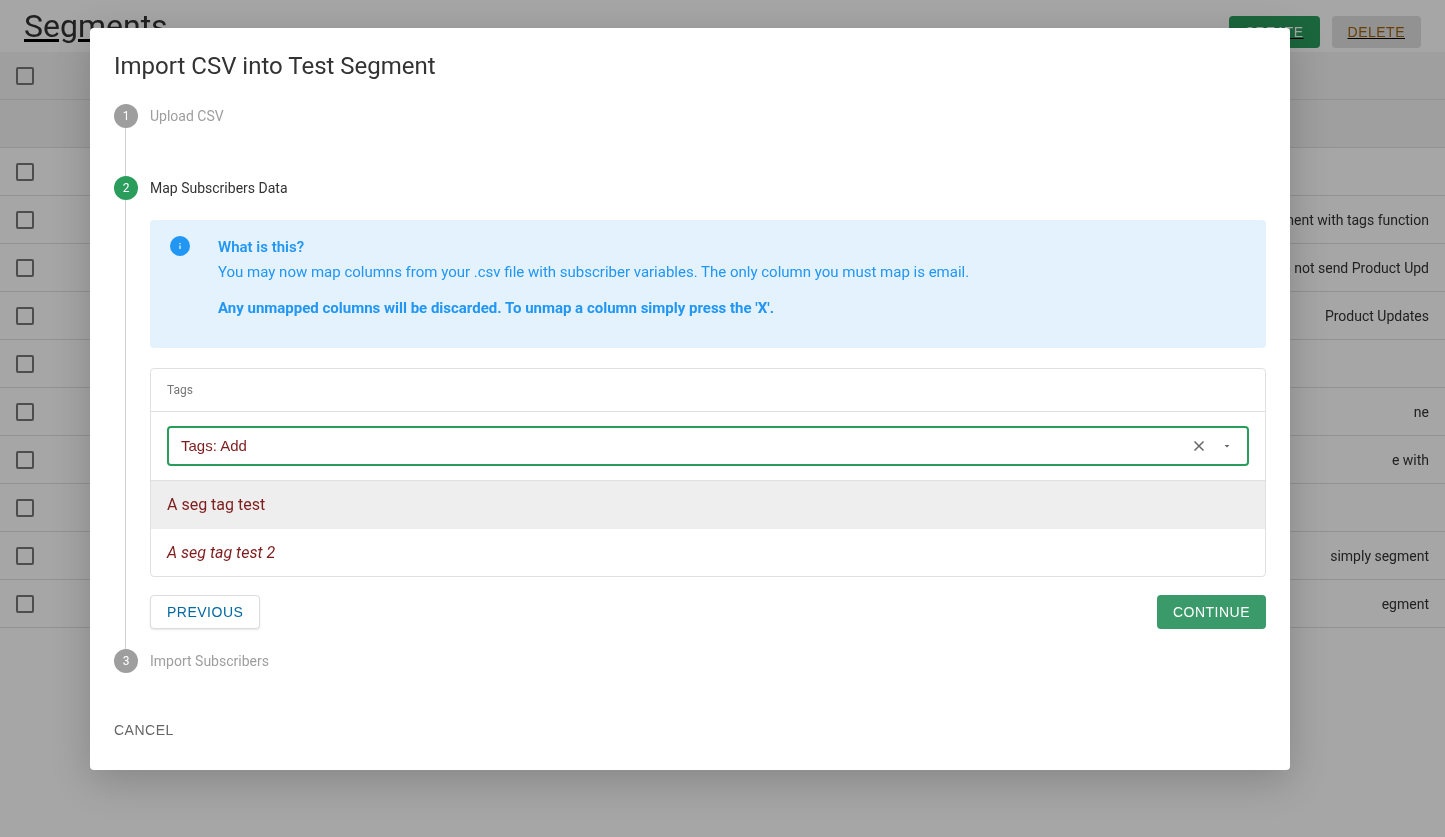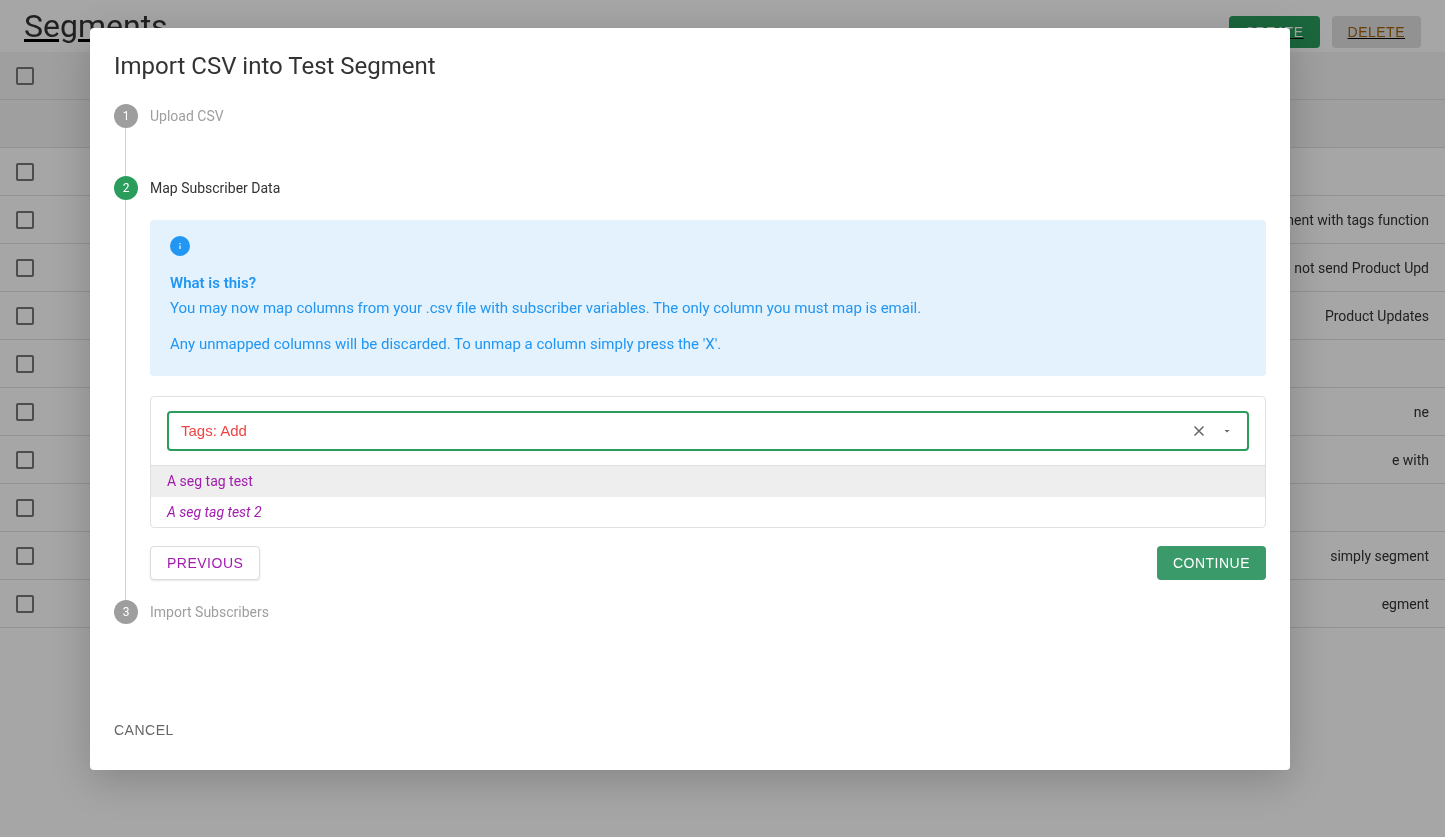--- a/index.html
+++ b/index.html
@@ -161,23 +161,22 @@
       background: #d0d0d0;
     }
     .step-content {
       padding: 20px 0 20px 0;
     }
     .info-box {
       background: #e3f2fd;
       border-radius: 4px;
       padding: 16px 20px;
       display: flex;
-      gap: 16px;
+      gap: 28px;
       margin-bottom: 20px;
-      flex-direction: column;
     }
     .info-icon-wrap {
       flex-shrink: 0;
     }
     .info-icon {
       width: 20px;
       height: 20px;
       border-radius: 50%;
       background: #2196f3;
       color: #fff;
@@ -193,21 +192,22 @@
       line-height: 1.5;
     }
     .info-title {
       font-weight: 600;
       margin-bottom: 2px;
     }
     .info-text {
       margin-bottom: 14px;
     }
     .info-text:last-child {
-      margin-bottom: 4px;
+      margin-bottom: 12px;
+      font-weight: bold;
     }
     .mapping-card {
       border: 1px solid #e0e0e0;
       border-radius: 4px;
       position: relative;
     }
     .mapping-header {
       padding: 14px 16px;
       font-size: 12px;
       color: #777;
@@ -222,62 +222,62 @@
       display: flex;
       align-items: center;
       height: 40px;
       padding: 0 8px 0 12px;
     }
     .select-input {
       flex: 1;
       border: none;
       outline: none;
       font-size: 15px;
-      color: #ef4444;
+      color: #7f1d1d;
       background: transparent;
     }
     .select-actions {
       display: flex;
       align-items: center;
       gap: 4px;
     }
     .icon-btn {
       width: 24px;
       height: 24px;
       display: flex;
       align-items: center;
       justify-content: center;
       cursor: pointer;
       color: #666;
     }
     .dropdown-menu {
       border-top: 1px solid #e0e0e0;
     }
     .dropdown-item {
-      padding: 7px 16px;
-      font-size: 14px;
-      color: #a21caf;
+      padding: 14px 16px;
+      font-size: 16px;
+      color: #7f1d1d;
       cursor: pointer;
       border-bottom: 1px solid #eee;
     }
     .dropdown-item:last-child {
       border-bottom: none;
       font-style: italic;
     }
     .dropdown-item.highlighted {
       background: #eeeeee;
     }
     .step-actions {
       display: flex;
       justify-content: space-between;
       margin-top: 18px;
     }
     .btn-previous {
       background: #fff;
-      color: #a21caf;
+      color: #0369a1;
       border: 1px solid #ddd;
       box-shadow: 0 1px 2px rgba(0,0,0,0.1);
     }
     .btn-continue {
       background: #3a9a6a;
       color: #fff;
     }
     .modal-footer {
       padding: 20px 40px 24px 24px;
     }
@@ -366,21 +366,21 @@
   <div class="stepper">
 
     <div class="step">
       <div class="step-indicator inactive">1</div>
       <div class="step-label inactive">Upload CSV</div>
     </div>
     <div class="step-spacer"></div>
 
     <div class="step">
       <div class="step-indicator active">2</div>
-      <div class="step-label active">Map Subscriber Data</div>
+      <div class="step-label active">Map Subscribers Data</div>
     </div>
 
     <div class="step-content-wrapper">
       <div class="step-content">
 
         <div class="info-box">
           <div class="info-icon-wrap">
             <div class="info-icon">
               <svg width="14" height="14" viewBox="0 0 24 24" fill="currentColor">
                   <path d="M11 7h2v2h-2zm0 4h2v6h-2z"></path>
@@ -388,20 +388,21 @@
             </div>
           </div>
           <div class="info-content">
             <div class="info-title">What is this?</div>
             <div class="info-text">You may now map columns from your .csv file with subscriber variables. The only column you must map is email.</div>
             <div class="info-text">Any unmapped columns will be discarded. To unmap a column simply press the 'X'.</div>
           </div>
         </div>
 
         <div class="mapping-card">
+          <div class="mapping-header">Tags</div>
           <div class="mapping-body">
             <div class="select-box">
               <input class="select-input" type="text" value="Tags: Add" style="">
               <div class="select-actions">
                 <div class="icon-btn">
                   <svg width="18" height="18" viewBox="0 0 24 24" stroke="currentColor" stroke-width="2" fill="none">
                       <path d="M6 6l12 12M6 18L18 6"></path>
                     </svg>
                 </div>
                 <div class="icon-btn">

